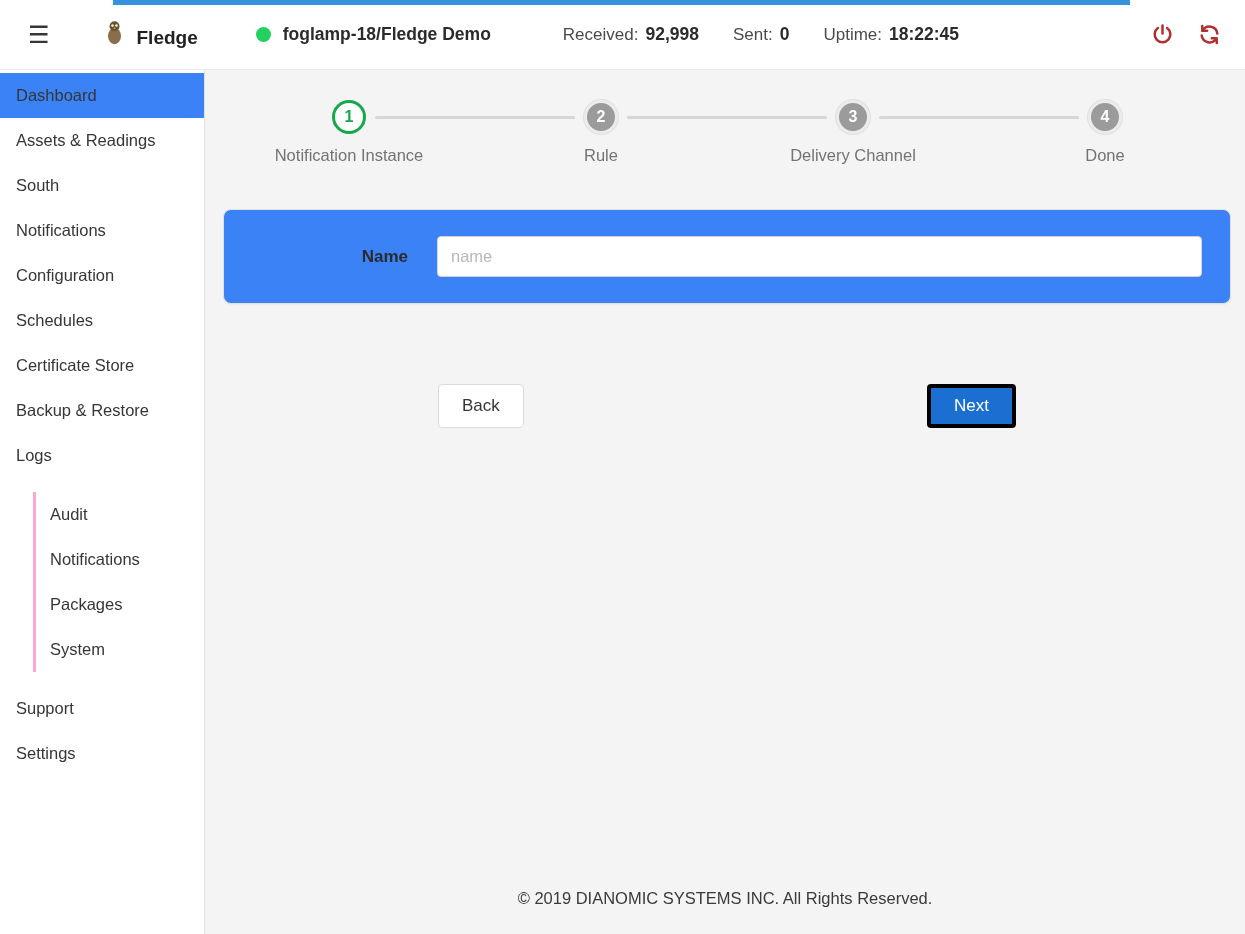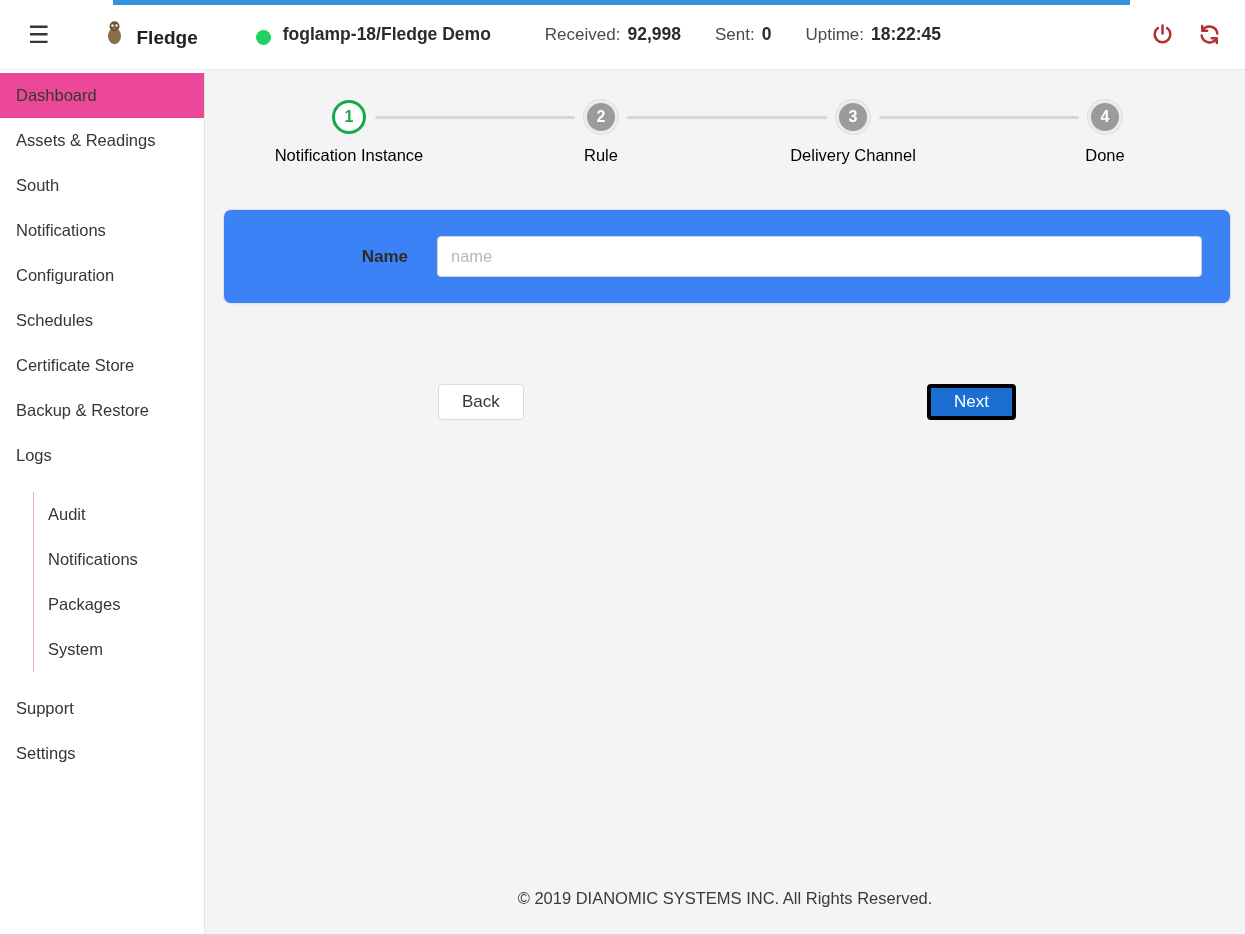--- a/index.html
+++ b/index.html
@@ -23,43 +23,43 @@
     height: 70px; background: #fff; display: flex; align-items: center;
     padding: 0 22px; border-bottom: 1px solid #ebebeb; flex: 0 0 auto;
   }
   .hamburger {
     font-size: 24px; line-height: 1; color: #363636; cursor: pointer;
     background: none; border: none; padding: 4px 6px;
     font-family: "DejaVu Sans", sans-serif;
   }
   .brand { display: flex; align-items: flex-end; margin-left: 50px; gap: 14px; }
   .brand-name { font-size: 19px; font-weight: bold; color: #222; }
-  .service { display: flex; align-items: flex-end; margin-left: 58px; gap: 12px; }
+  .service { display: flex; align-items: center; margin-left: 58px; gap: 12px; }
   .status-dot { width: 15px; height: 15px; border-radius: 50%; background: #23d160; }
   .service-name { font-size: 17.5px; font-weight: bold; color: #2b2b2b; }
-  .stats { display: flex; align-items: center; margin-left: 54px; gap: 34px; }
+  .stats { display: flex; align-items: center; margin-left: 72px; gap: 34px; }
   .stat { font-size: 17px; color: #4a4a4a; display: flex; gap: 7px; align-items: baseline; }
   .stat b { color: #2b2b2b; font-size: 17.5px; }
   .header-actions { margin-left: auto; display: flex; align-items: center; gap: 20px; }
   .icon-btn { background: none; border: none; cursor: pointer; padding: 2px; display: flex; align-items: center; }
 
   
   .body-row { flex: 1; display: flex; min-height: 0; }
 
   
   .sidebar {
     width: 205px; flex: 0 0 205px; background: #fff; border-right: 1px solid #e2e2e2;
     padding-top: 3px; font-size: 16.5px; overflow: hidden;
   }
   .nav-item {
     height: 45px; display: flex; align-items: center; padding-left: 16px;
     cursor: pointer; color: #363636; white-space: nowrap;
   }
-  .nav-item.active { background: #ec4899; }
-  .nav-subgroup { margin: 14px 0 14px 33px; border-left: 1px solid #f9a8d4; }
+  .nav-item.active { background: #3b82f6; }
+  .nav-subgroup { margin: 14px 0 14px 33px; border-left: 3px solid #f9a8d4; }
   .nav-subitem {
     height: 45px; display: flex; align-items: center; padding-left: 14px;
     cursor: pointer; color: #363636; white-space: nowrap;
   }
 
   
   main { flex: 1; background: #f4f4f4; position: relative; min-width: 0; }
 
   
   .stepper { display: flex; margin: 30px 14px 0 18px; }
@@ -72,21 +72,21 @@
     width: 34px; height: 34px; border-radius: 50%; display: flex; align-items: center;
     justify-content: center; font-size: 16px; z-index: 2; background: #fff;
   }
   .step-circle.active {
     border: 3px solid #16a94c; color: #16a94c; font-weight: bold; background: #fff;
   }
   .step-circle.inactive {
     background: #9b9b9b; border: 3px solid #ececec; color: #fff; font-weight: 600;
     box-shadow: 0 0 0 1px #e0e0e0;
   }
-  .step-label { margin-top: 12px; font-size: 16.5px; color: #000000; }
+  .step-label { margin-top: 12px; font-size: 16.5px; color: #737373; }
 
   
   .card {
     margin: 44px 14px 0 18px; background: #3b82f6; border: 1px solid #e2e2e2;
     border-radius: 8px; padding: 26px 28px; box-shadow: 0 1px 2px rgba(0,0,0,0.04);
   }
   .form-row { display: flex; align-items: center; }
   .form-row + .form-row { margin-top: 19px; }
   .form-label {
     width: 185px; text-align: right; padding-right: 29px; font-weight: bold;
@@ -98,21 +98,21 @@
     font-family: "Liberation Sans", sans-serif; outline: none;
   }
   .form-input::placeholder { color: #b8b8b8; }
 
   
   .actions {
     margin: 80px 14px 0 18px; display: flex; justify-content: space-between;
     padding: 0 215px;
   }
   .btn {
-    font-size: 17px; border-radius: 4px; padding: 0 23px; height: 36px;
+    font-size: 17px; border-radius: 4px; padding: 0 23px; height: 44px;
     cursor: pointer; font-family: "Liberation Sans", sans-serif;
   }
   .btn-back { background: #fff; color: #363636; border: 1px solid #dbdbdb; }
   .btn-next { background: #1b6fd1; color: #fff; border: 4px solid #000000; }
 
   
   .footer {
     position: absolute; bottom: 26px; left: 0; width: 100%; text-align: center;
     font-size: 16.5px; color: #3a3a3a;
   }

